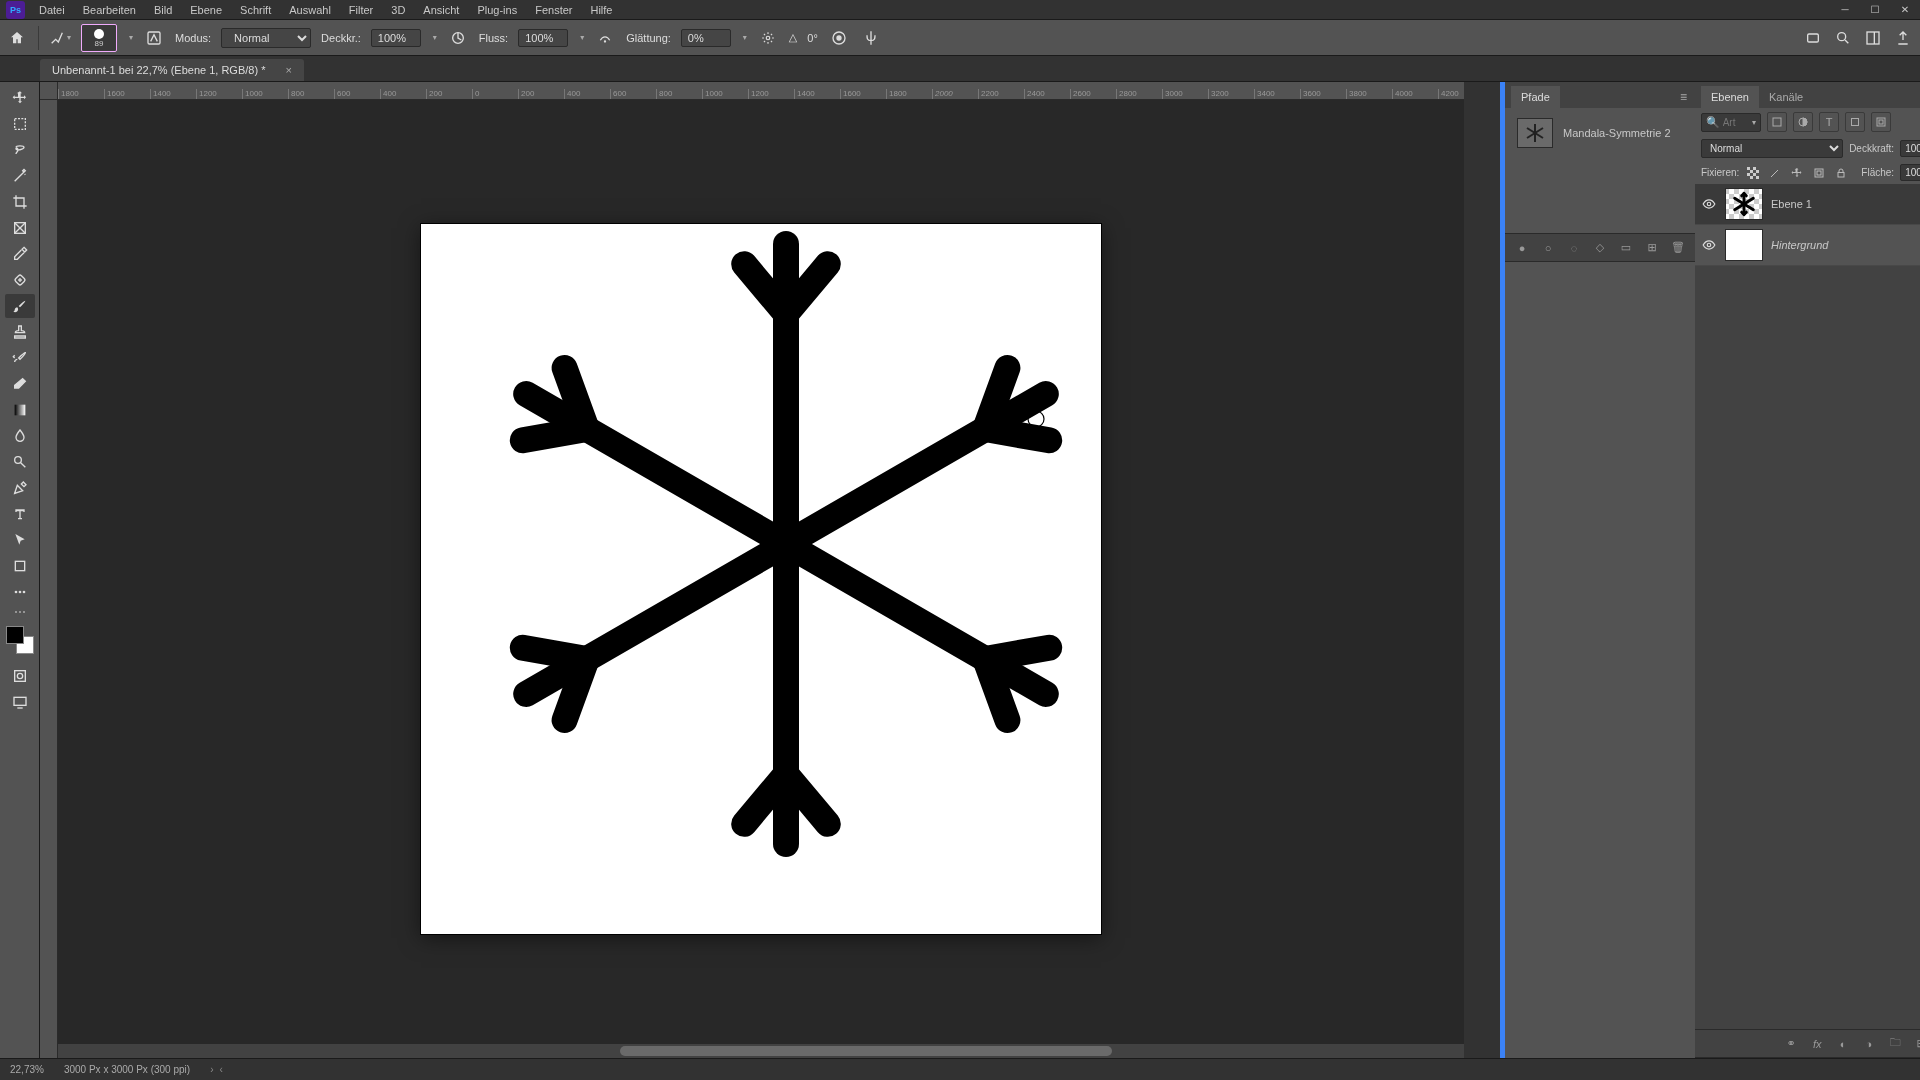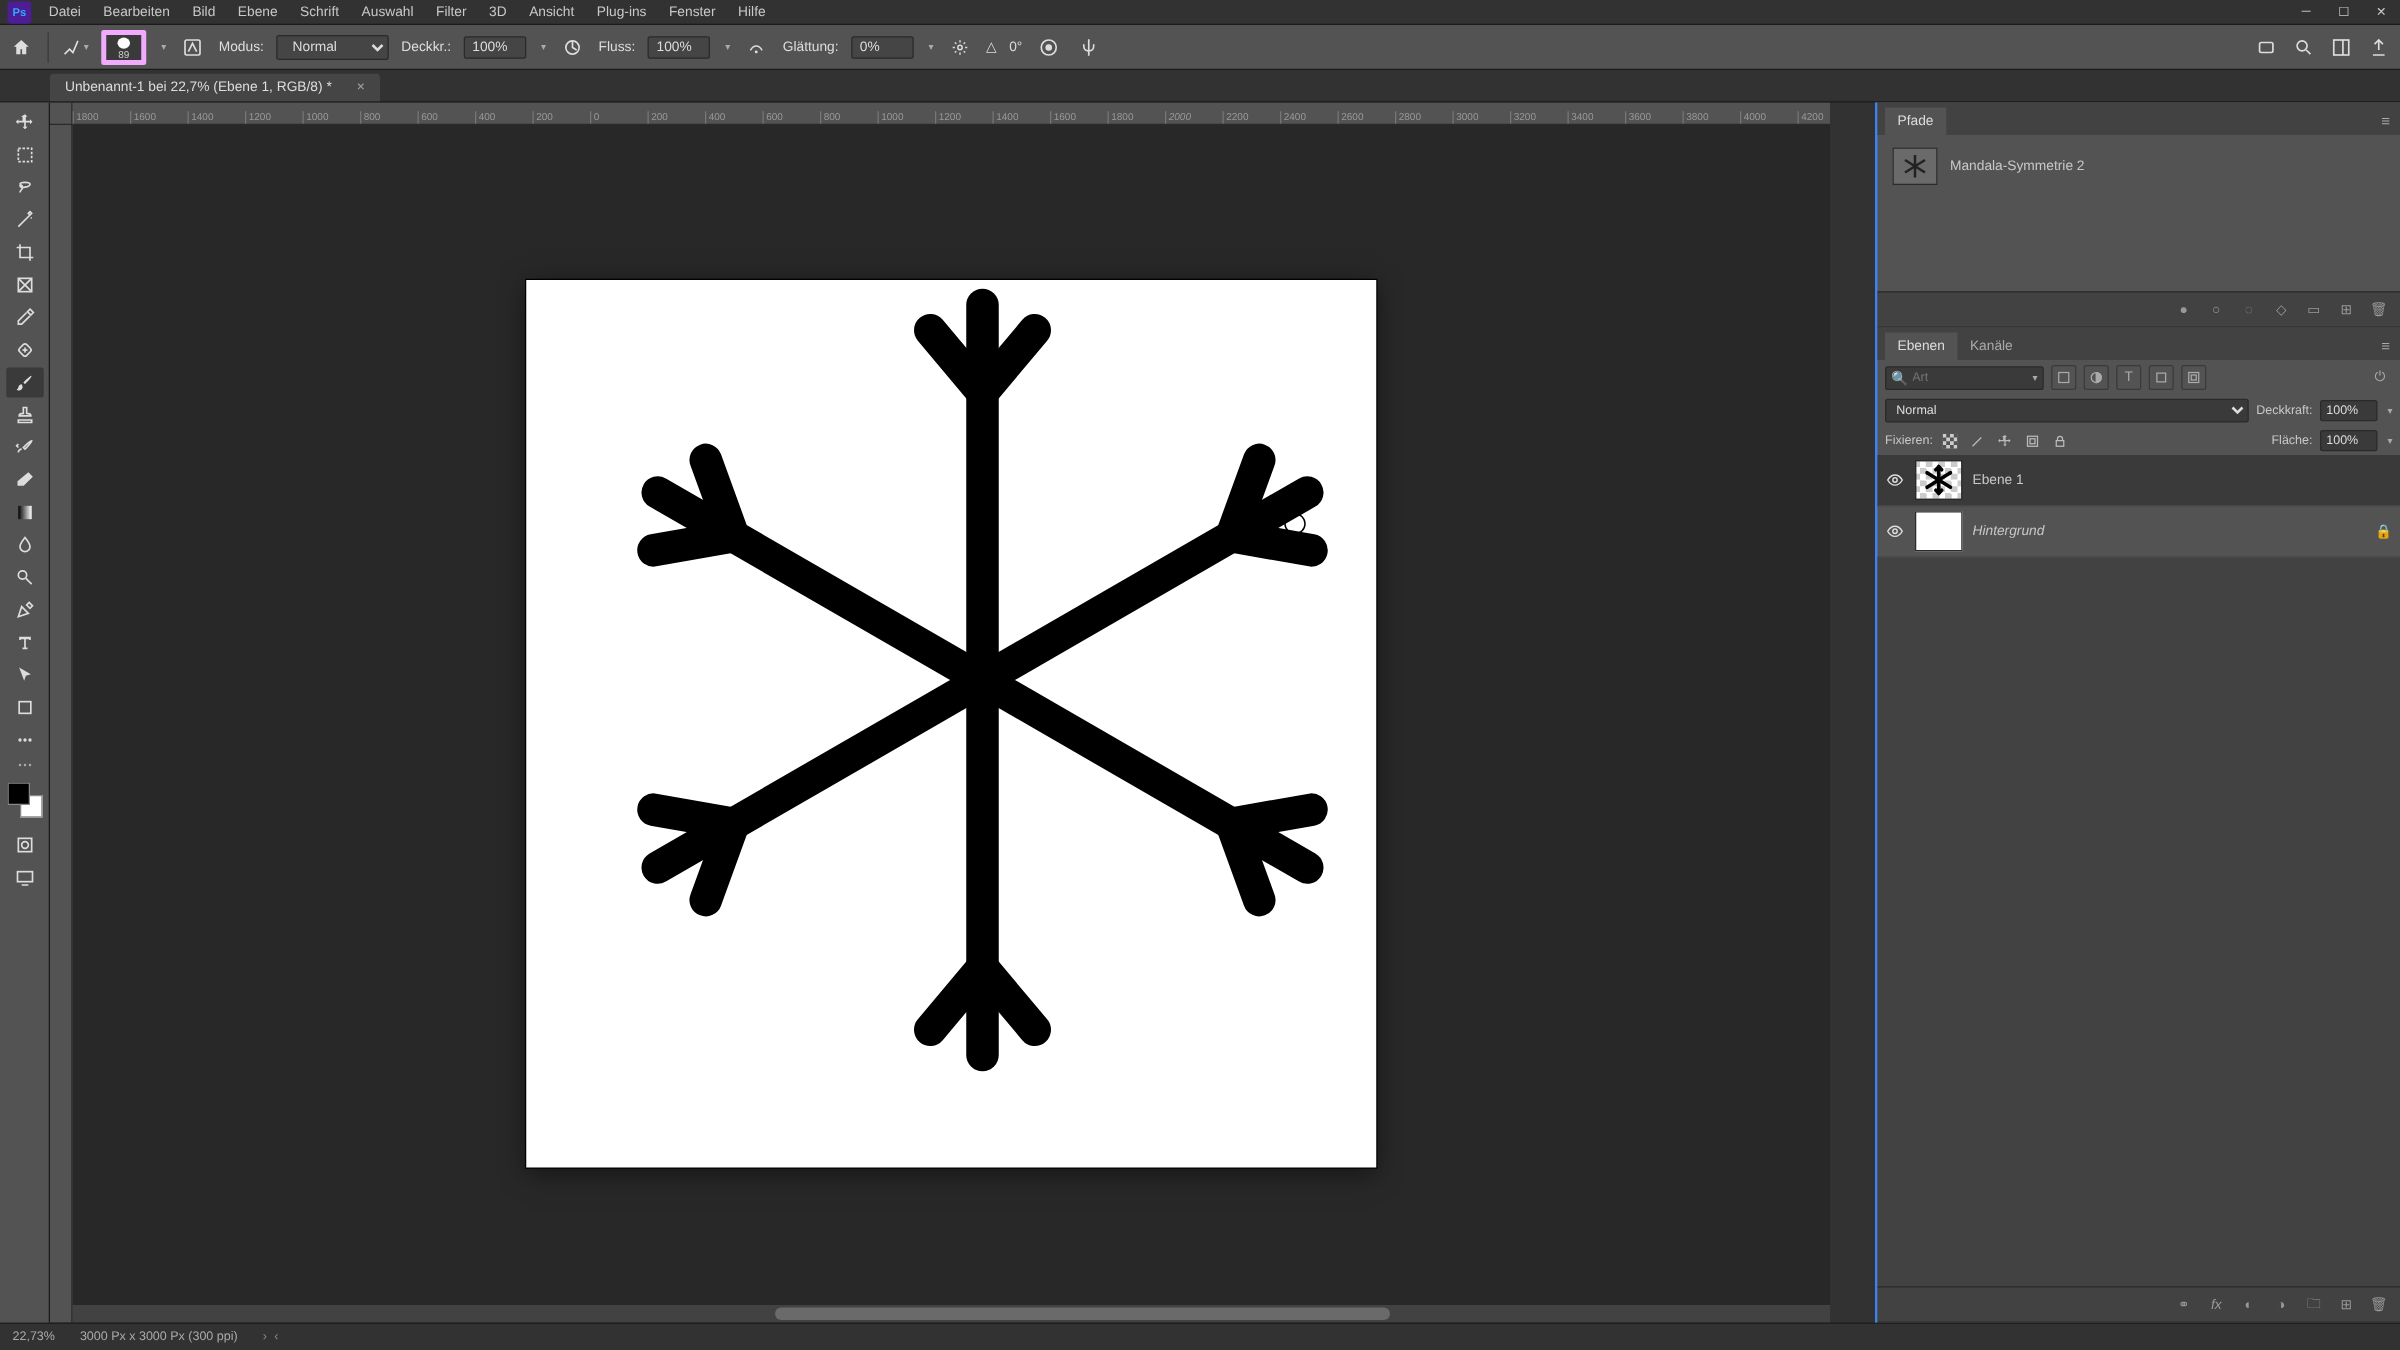--- a/index.html
+++ b/index.html
@@ -13,21 +13,21 @@
 .win-controls { margin-left: auto; display: flex; }
 .win-btn { width: 30px; height: 20px; display: flex; align-items: center; justify-content: center; cursor: pointer; font-size: 10px; }
 
 
 .options-bar { height: 36px; background: #535353; display: flex; align-items: center; padding: 0 6px; border-bottom: 1px solid #1a1a1a; gap: 10px; }
 .opt-btn { width: 22px; height: 22px; display: flex; align-items: center; justify-content: center; cursor: pointer; border-radius: 2px; }
 .opt-sep { width: 1px; height: 24px; background: #3a3a3a; }
 .opt-label { color: #ddd; font-size: 11px; }
 .opt-input { background: #454545; border: 1px solid #2a2a2a; color: #ddd; padding: 2px 6px; font-size: 11px; width: 50px; border-radius: 2px; }
 .opt-select { background: #454545; border: 1px solid #2a2a2a; color: #ddd; padding: 2px 24px 2px 8px; font-size: 11px; border-radius: 2px; }
-.brush-preview { width: 36px; height: 28px; background: #3a3a3a; border: 4px solid #f0abfc; border-radius: 2px; display: flex; flex-direction: column; align-items: center; justify-content: center; position: relative; }
+.brush-preview { width: 36px; height: 28px; background: #3a3a3a; border: 1px solid #f0abfc; border-radius: 2px; display: flex; flex-direction: column; align-items: center; justify-content: center; position: relative; }
 .brush-dot { width: 10px; height: 10px; background: #fff; border-radius: 50%; margin-top:2px;}
 .brush-size { font-size: 8px; color: #ccc; }
 .chev { font-size: 8px; margin-left: 2px; color: #aaa; }
 .options-right { margin-left: auto; display: flex; gap: 8px; align-items: center; }
 
 
 .tabbar { height: 26px; background: #323232; display: flex; align-items: flex-end; border-bottom: 1px solid #1a1a1a; padding-left: 40px; }
 .doc-tab { background: #454545; padding: 5px 12px; font-size: 11px; color: #ddd; display: flex; align-items: center; gap: 20px; border-top-left-radius: 3px; border-top-right-radius: 3px; }
 .doc-tab .close { font-size: 11px; color: #aaa; cursor: pointer; }
 
@@ -48,21 +48,21 @@
 .ruler-h { position: absolute; top: 0; left: 18px; right: 0; height: 18px; background: #535353; border-bottom: 1px solid #2a2a2a; display: flex; align-items: flex-end; overflow: hidden; }
 .ruler-v { position: absolute; top: 18px; left: 0; width: 18px; bottom: 0; background: #535353; border-right: 1px solid #2a2a2a; }
 .ruler-corner { position: absolute; top: 0; left: 0; width: 18px; height: 18px; background: #535353; border-right: 1px solid #2a2a2a; border-bottom: 1px solid #2a2a2a; }
 .ruler-tick { position: relative; flex: 0 0 auto; font-size: 8px; color: #999; border-left: 1px solid #777; height: 10px; padding-left: 2px; display:flex; align-items:flex-start;}
 .canvas-viewport { position: absolute; top: 18px; left: 18px; right: 0; bottom: 0; overflow: hidden; display: flex; align-items: center; justify-content: center; }
 .artboard { background: #fff; box-shadow: 0 0 0 1px #000, 0 4px 20px rgba(0,0,0,0.5); position: relative; }
 .scroll-h { position:absolute; bottom:0; left:18px; right:0; height:14px; background:#424242; }
 .scroll-h-thumb { position:absolute; top:2px; height:10px; background:#6a6a6a; border-radius:5px; }
 
 
-.right-panels { width: 420px; background: #535353; border-left: 2px solid #3b82f6; display: flex; flex-direction: column; margin-left: 36px; }
+.right-panels { width: 420px; background: #535353; border-left: 5px solid #3b82f6; display: flex; flex-direction: row; margin-left: 36px; }
 .panel { border-bottom: 1px solid #2a2a2a; display: flex; flex-direction: column; }
 .panel-tabs { display: flex; background: #424242; height: 26px; align-items: flex-end; padding-left: 6px; }
 .panel-tab { padding: 5px 10px; font-size: 11px; color: #aaa; cursor: pointer; }
 .panel-tab.active { background: #535353; color: #ddd; }
 .panel-menu { margin-left: auto; padding: 4px 8px; color: #aaa; cursor: pointer; font-size: 12px; }
 .panel-body { padding: 6px; flex: 1; overflow: auto; }
 
 
 .path-item { display: flex; align-items: center; gap: 10px; padding: 4px 6px; cursor: pointer; }
 .path-thumb { width: 36px; height: 30px; background: #6a6a6a; border: 1px solid #2a2a2a; display: flex; align-items: center; justify-content: center; }

